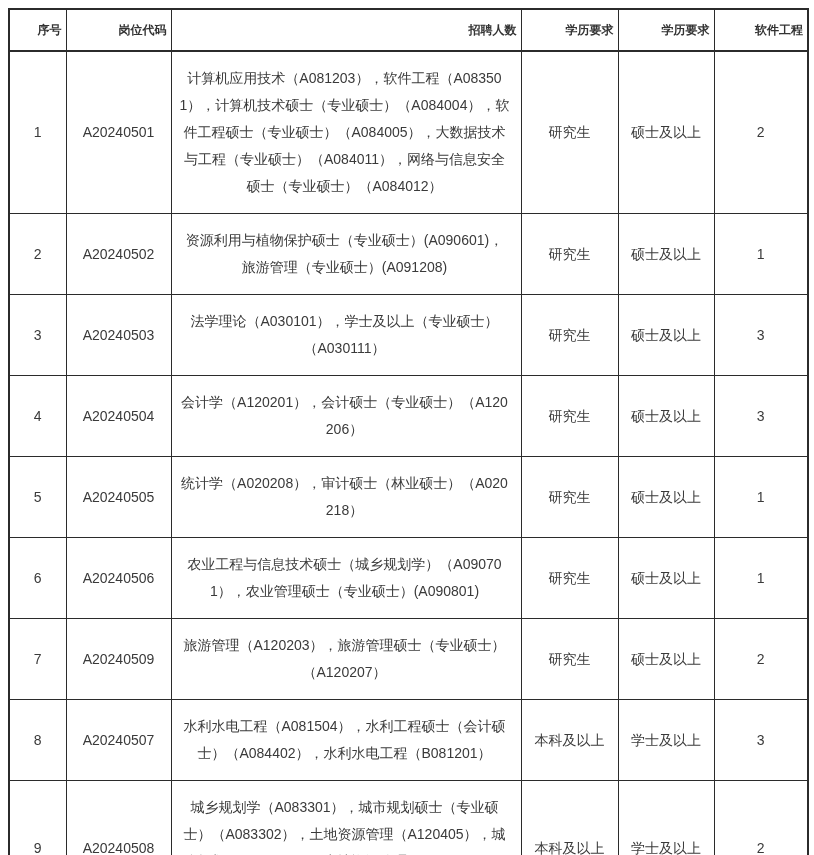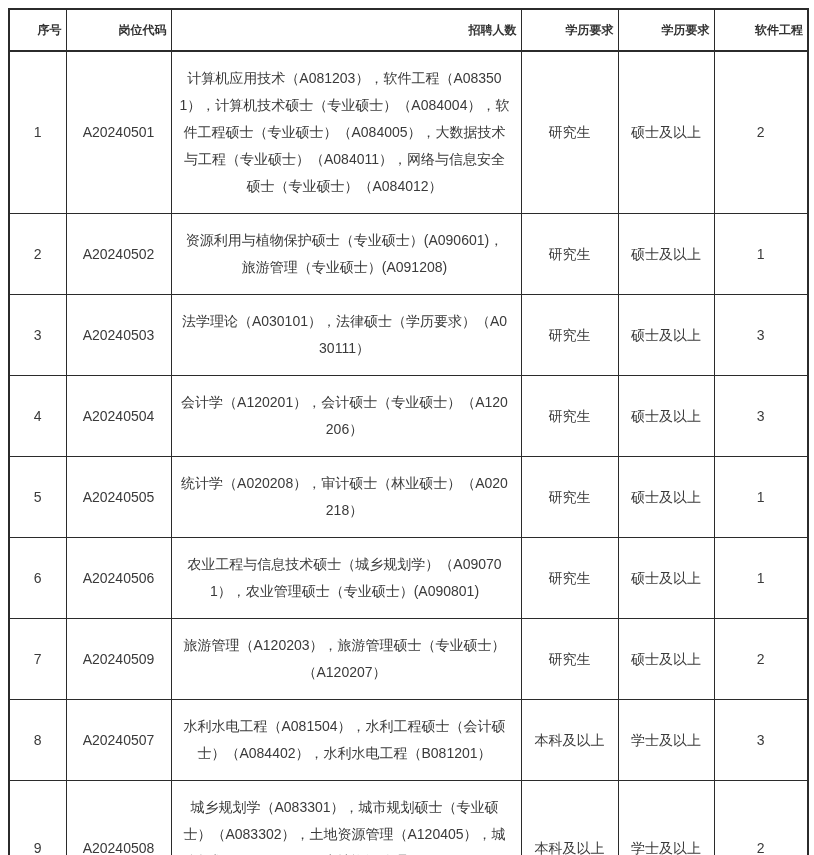--- a/index.html
+++ b/index.html
@@ -93,21 +93,21 @@
           <td class="cell-seq">2</td>
           <td class="cell-job-code">A20240502</td>
           <td class="cell-major-req">资源利用与植物保护硕士（专业硕士）(A090601)，旅游管理（专业硕士）(A091208)</td>
           <td class="cell-edu-req">研究生</td>
           <td class="cell-degree-req">硕士及以上</td>
           <td class="cell-headcount">1</td>
         </tr>
         <tr>
           <td class="cell-seq">3</td>
           <td class="cell-job-code">A20240503</td>
-          <td class="cell-major-req">法学理论（A030101），法律硕士（学历要求）（A030111）</td>
+          <td class="cell-major-req">法学理论（A030101），学士及以上（专业硕士）（A030111）</td>
           <td class="cell-edu-req">研究生</td>
           <td class="cell-degree-req">硕士及以上</td>
           <td class="cell-headcount">3</td>
         </tr>
         <tr>
           <td class="cell-seq">4</td>
           <td class="cell-job-code">A20240504</td>
           <td class="cell-major-req">会计学（A120201），会计硕士（专业硕士）（A120206）</td>
           <td class="cell-edu-req">研究生</td>
           <td class="cell-degree-req">硕士及以上</td>

